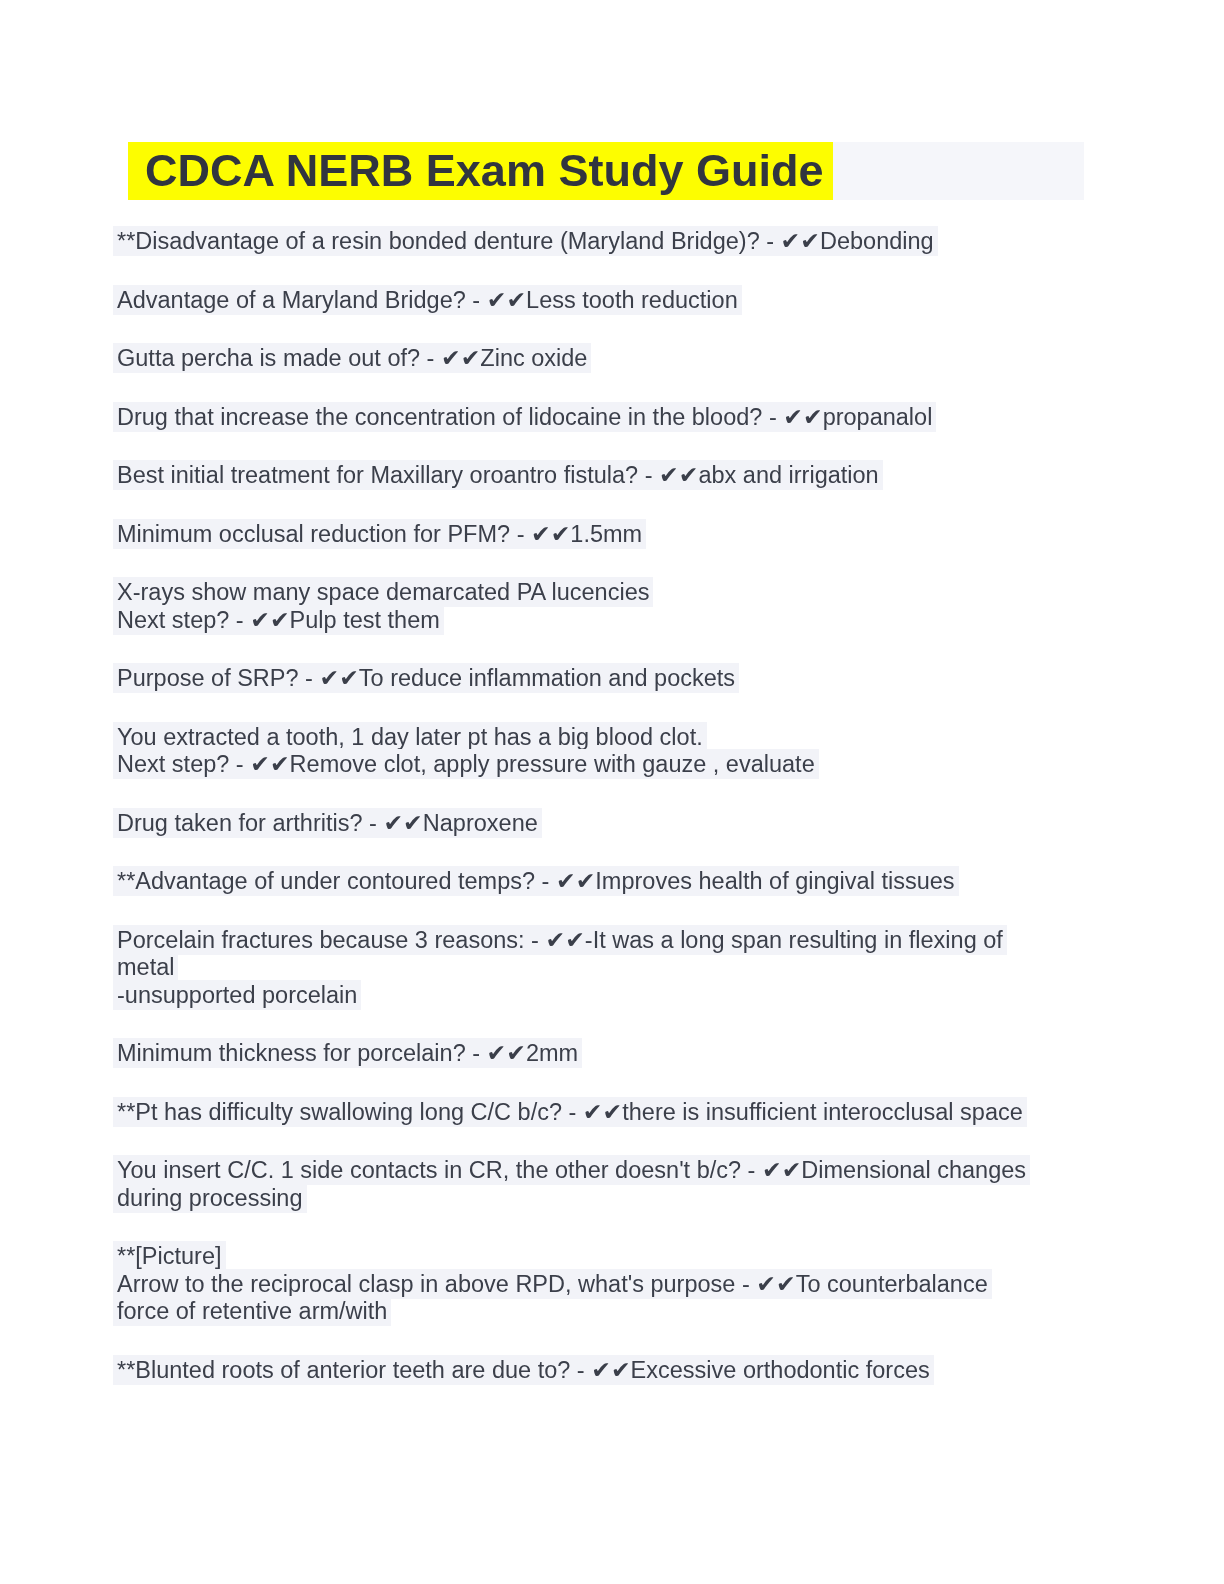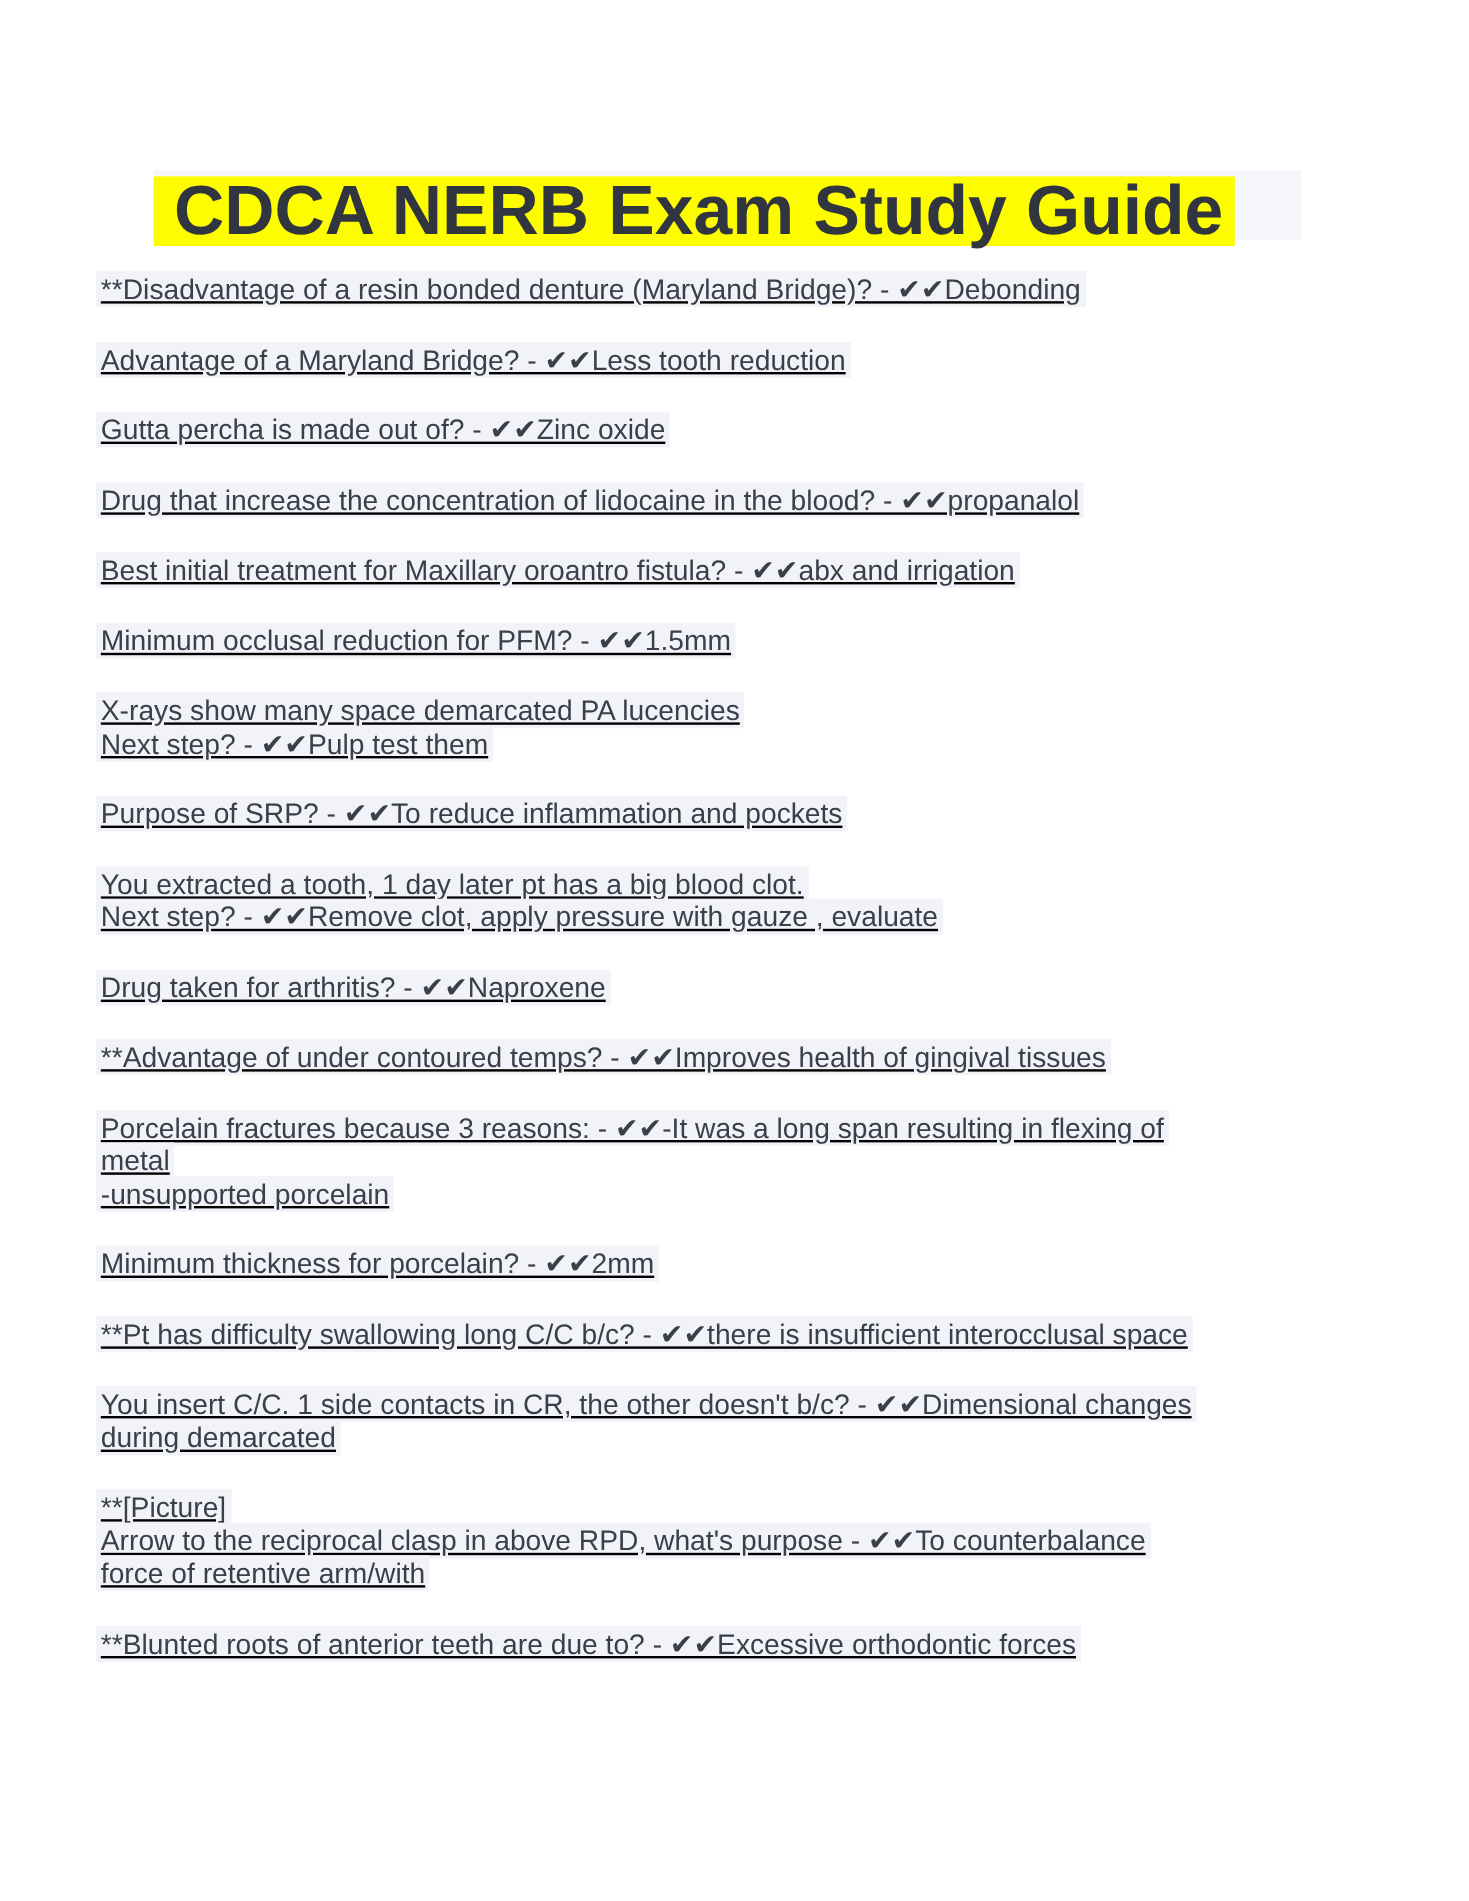--- a/index.html
+++ b/index.html
@@ -21,36 +21,35 @@
     width: 1224px;
     height: 1584px;
     background: var(--bg);
     overflow: hidden;
   }
   .title-row {
     margin: 142px 0 28px 128px;
     width: 956px;
     height: 58px;
     background: var(--row-hl);
-    font-size: 58px;
+    font-size: 45px;
     font-weight: bold;
     color: var(--title-color);
     white-space: nowrap;
   }
   .title-hl {
     display: inline-block;
     height: 58px;
     line-height: 58px;
     background: var(--title-hl);
     padding: 0 10px 0 17px;
   }
   .doc-body {
-    margin-left: 80px;
+    margin-left: 113px;
     width: 946px;
-    text-decoration: underline;
   }
   .qa {
     margin: 0 0 31px 0;
     font-size: 23.5px;
     line-height: 27.5px;
     color: var(--text-color);
   }
   .hl {
     background: var(--line-hl);
     padding: 2px 4px;
@@ -71,17 +70,17 @@
       <p class="qa"><span class="hl">Best initial treatment for Maxillary oroantro fistula? - ✔✔abx and irrigation</span></p>
       <p class="qa"><span class="hl">Minimum occlusal reduction for PFM? - ✔✔1.5mm</span></p>
       <p class="qa"><span class="hl">X-rays show many space demarcated PA lucencies</span><br><span class="hl">Next step? - ✔✔Pulp test them</span></p>
       <p class="qa"><span class="hl">Purpose of SRP? - ✔✔To reduce inflammation and pockets</span></p>
       <p class="qa"><span class="hl">You extracted a tooth, 1 day later pt has a big blood clot.</span><br><span class="hl">Next step? - ✔✔Remove clot, apply pressure with gauze , evaluate</span></p>
       <p class="qa"><span class="hl">Drug taken for arthritis? - ✔✔Naproxene</span></p>
       <p class="qa"><span class="hl">**Advantage of under contoured temps? - ✔✔Improves health of gingival tissues</span></p>
       <p class="qa"><span class="hl">Porcelain fractures because 3 reasons: - ✔✔-It was a long span resulting in flexing of</span><br><span class="hl">metal</span><br><span class="hl">-unsupported porcelain</span><br></p>
       <p class="qa"><span class="hl">Minimum thickness for porcelain? - ✔✔2mm</span></p>
       <p class="qa"><span class="hl">**Pt has difficulty swallowing long C/C b/c? - ✔✔there is insufficient interocclusal space</span></p>
-      <p class="qa"><span class="hl">You insert C/C. 1 side contacts in CR, the other doesn't b/c? - ✔✔Dimensional changes</span><br><span class="hl">during demarcated</span></p>
+      <p class="qa"><span class="hl">You insert C/C. 1 side contacts in CR, the other doesn't b/c? - ✔✔Dimensional changes</span><br><span class="hl">during processing</span></p>
       <p class="qa"><span class="hl">**[Picture]</span><br><span class="hl">Arrow to the reciprocal clasp in above RPD, what's purpose - ✔✔To counterbalance</span><br><span class="hl">force of retentive arm/with</span></p>
       <p class="qa"><span class="hl">**Blunted roots of anterior teeth are due to? - ✔✔Excessive orthodontic forces</span></p>
     </main>
 </div>
 
 </body></html>

